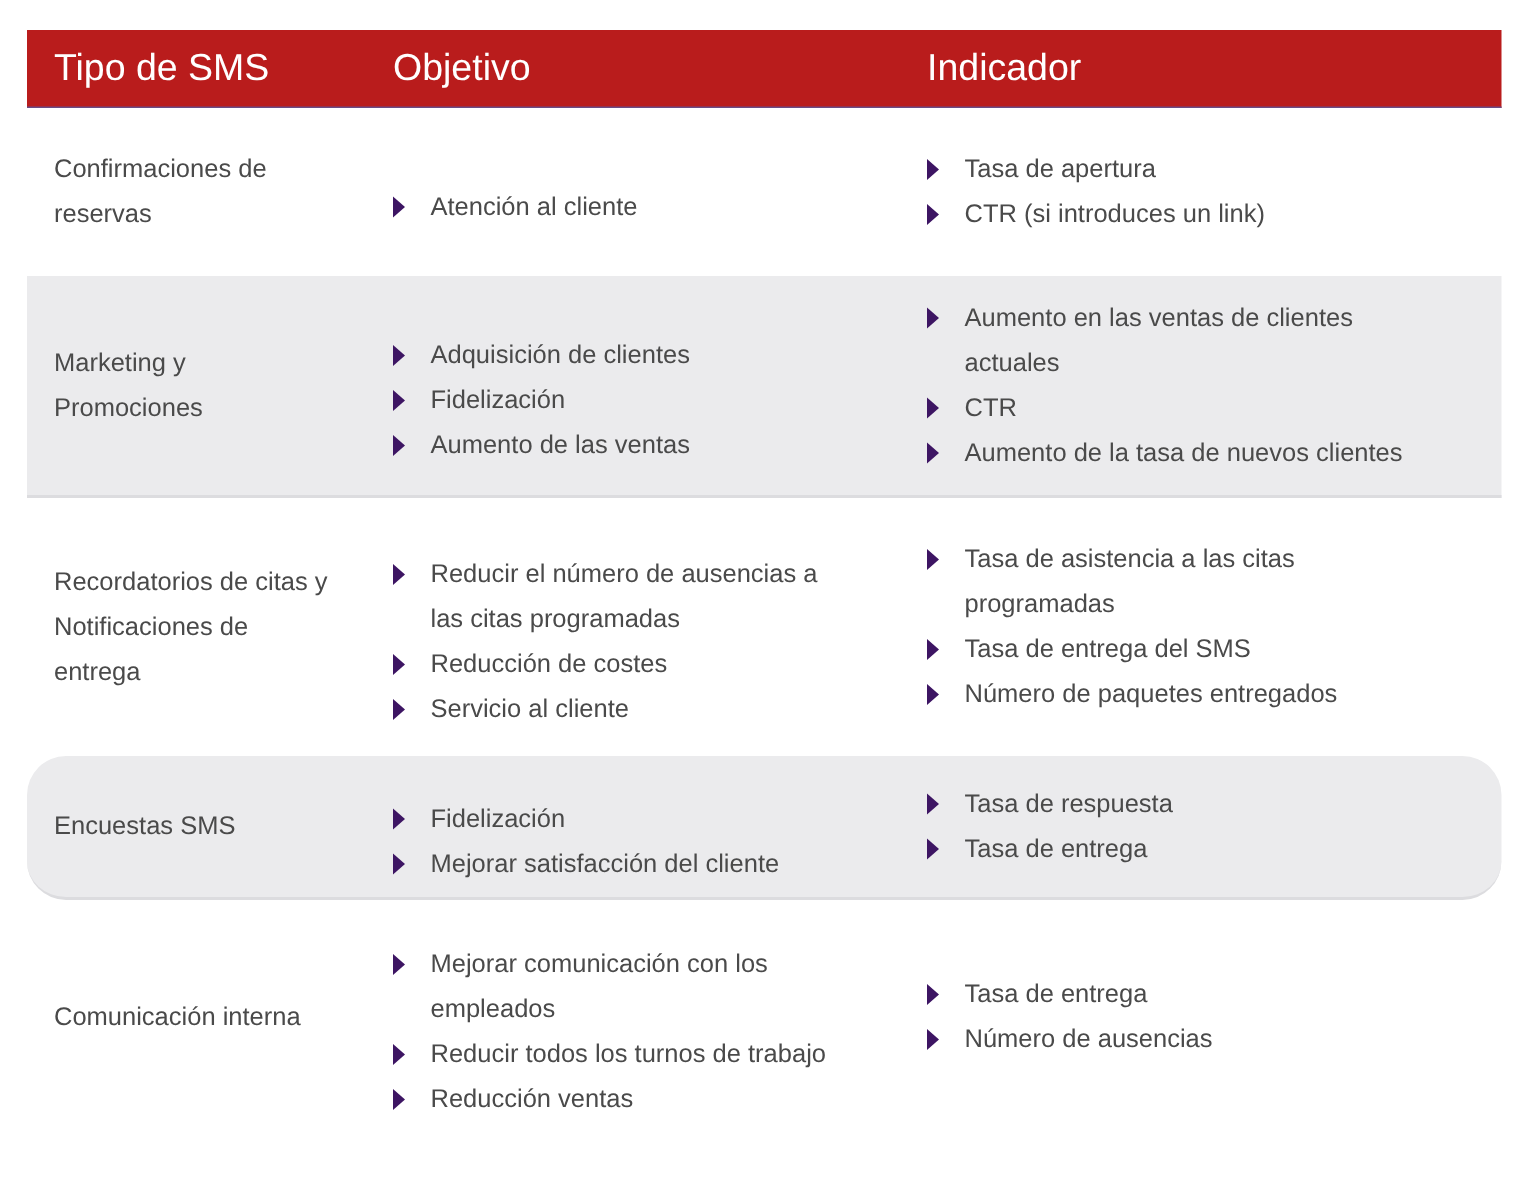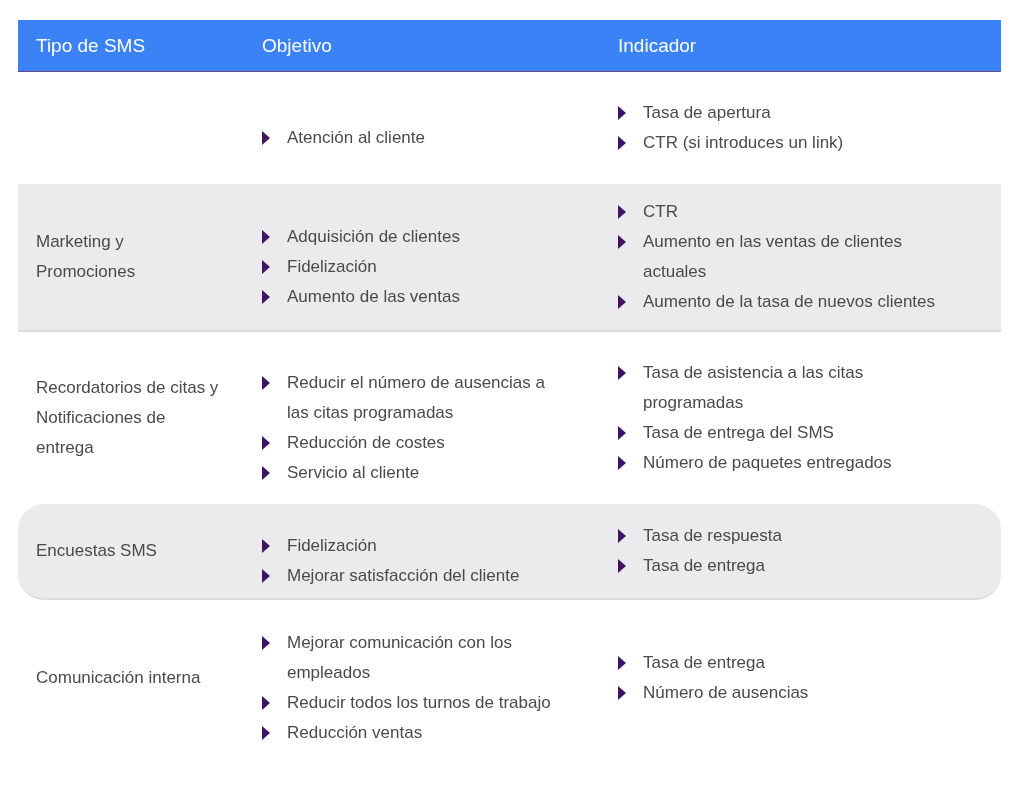--- a/index.html
+++ b/index.html
@@ -1,20 +1,20 @@
 <!DOCTYPE html>
 <html><head>
 <meta charset="utf-8">
 <style>
   html, body { margin: 0; padding: 0; background: #ffffff; }
   body { width: 1024px; height: 800px; position: relative; overflow: hidden;
          font-family: "Liberation Sans", "DejaVu Sans", sans-serif; color: #444444; }
   .table { position: absolute; left: 18px; top: 20px; width: 983px; }
-  .header { height: 52px; background: #3b82f6; display: flex; align-items: center; color: #ffffff;
-            font-size: 19px; border-bottom: 1px solid #6a4a85; box-sizing: border-box; }
+  .header { height: 52px; background: #b91c1c; display: flex; align-items: center; color: #ffffff;
+            font-size: 25px; border-bottom: 1px solid #6a4a85; box-sizing: border-box; }
   .header .c1 { position: absolute; left: 18px; }
   .header .c2 { position: absolute; left: 244px; }
   .header .c3 { position: absolute; left: 600px; }
   .row { position: relative; box-sizing: border-box; }
   .row.gray { background: #ebebed; border-bottom: 2px solid #dcdcdf; }
   .row.white { background: #ffffff; }
   .cell { position: absolute; top: 0; bottom: 0; display: flex; flex-direction: column; justify-content: center; }
   .cell.c1 { left: 18px; width: 200px; }
   .cell.c2 { left: 244px; width: 330px; margin-top: 20px; }
   .cell.c3 { left: 600px; width: 370px; }
@@ -29,20 +29,23 @@
 <body>
 
 <div class="table">
   <div class="header">
     <span class="c1">Tipo de SMS</span>
     <span class="c2">Objetivo</span>
     <span class="c3">Indicador</span>
   </div>
 
   <div class="row white" style="height:112px;">
+    <div class="cell c1" style="width:170px;">
+        <span class="type-label">Confirmaciones de reservas</span>
+      </div>
     <div class="cell c2">
         <ul>
       <li><span class="bullet"></span><span>Atención al cliente</span></li>
     </ul>
       </div>
     <div class="cell c3">
         <ul>
       <li><span class="bullet"></span><span>Tasa de apertura</span></li>
       <li><span class="bullet"></span><span>CTR (si introduces un link)</span></li>
     </ul>
@@ -55,22 +58,22 @@
       </div>
     <div class="cell c2">
         <ul>
       <li><span class="bullet"></span><span>Adquisición de clientes</span></li>
       <li><span class="bullet"></span><span>Fidelización</span></li>
       <li><span class="bullet"></span><span>Aumento de las ventas</span></li>
     </ul>
       </div>
     <div class="cell c3" style="width:335px;">
         <ul>
+      <li><span class="bullet"></span><span>Aumento en las ventas de clientes actuales</span></li>
       <li><span class="bullet"></span><span>CTR</span></li>
-      <li><span class="bullet"></span><span>Aumento en las ventas de clientes actuales</span></li>
       <li><span class="bullet"></span><span>Aumento de la tasa de nuevos clientes</span></li>
     </ul>
       </div>
   </div>
 
   <div class="row white" style="height:172px;">
     <div class="cell c1" style="width:190px;">
         <span class="type-label">Recordatorios de citas y Notificaciones de entrega</span>
       </div>
     <div class="cell c2" style="width:300px;">

